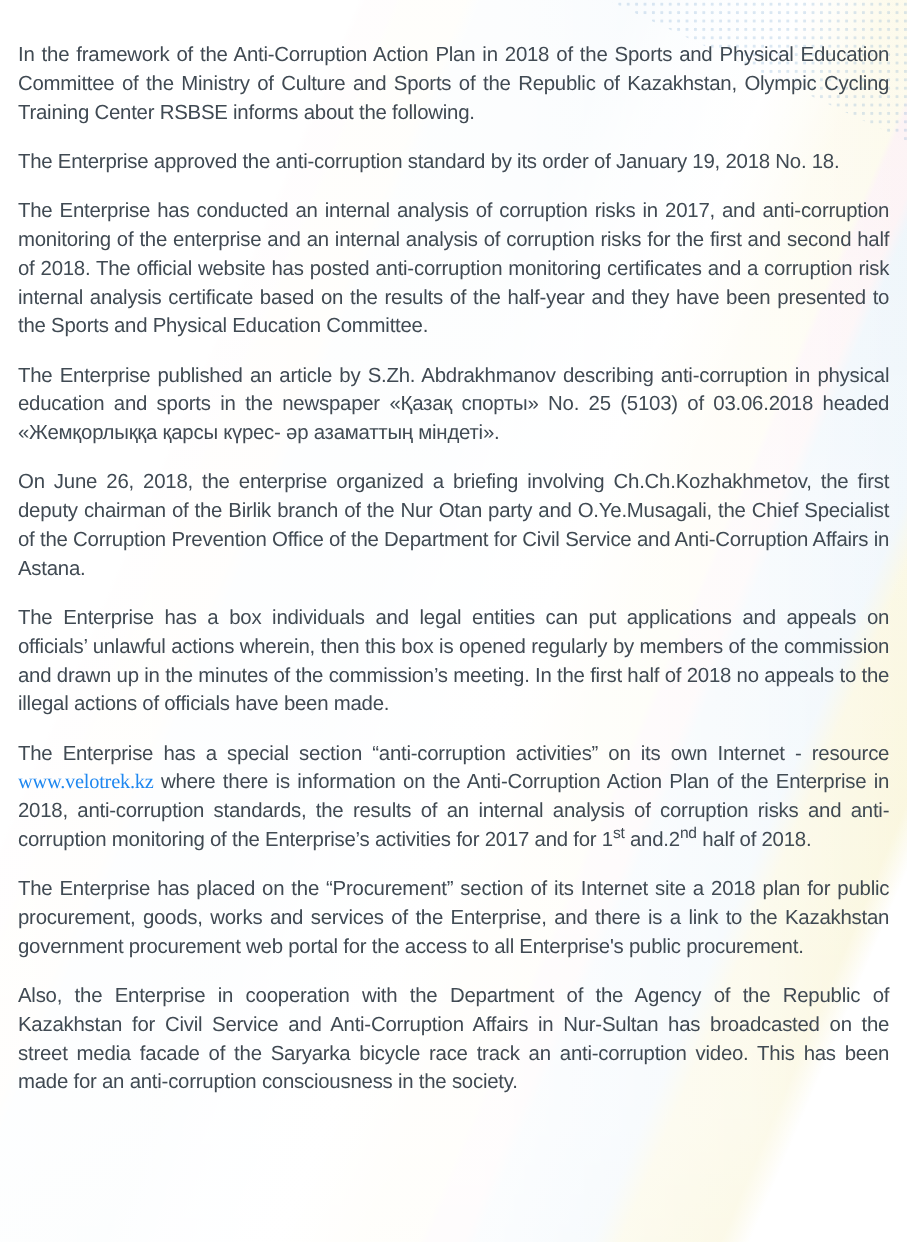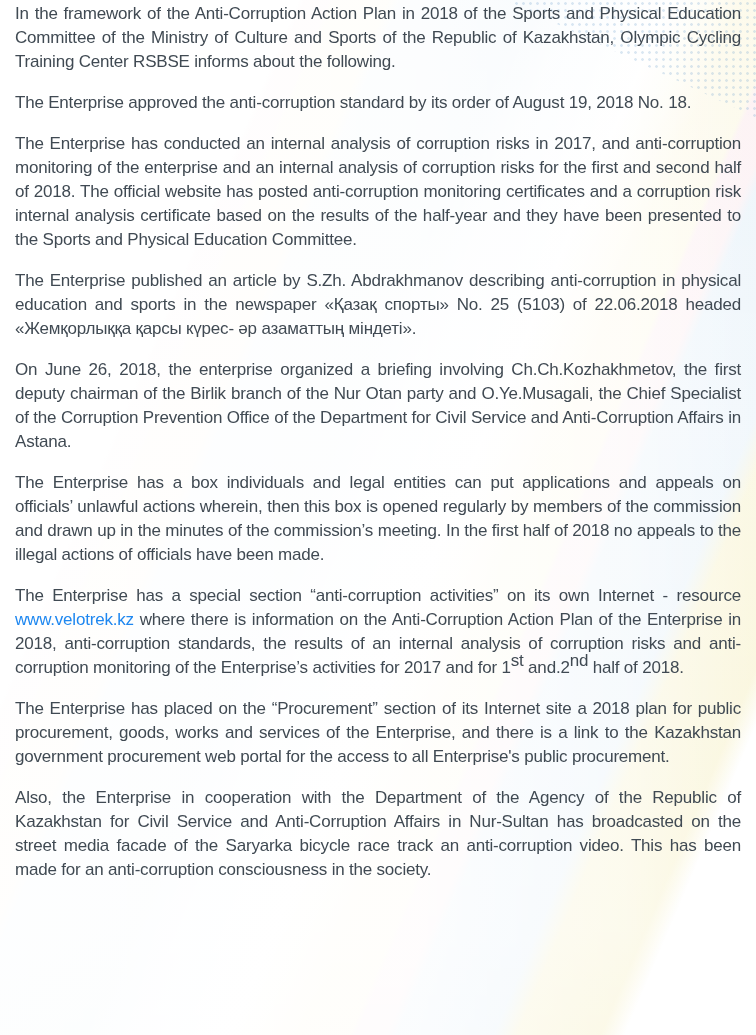--- a/index.html
+++ b/index.html
@@ -69,44 +69,46 @@
 
   
   .doc {
     position: relative;
     z-index: 3;
     padding: 2px 15px 16px 15px;
     color: #404a53;
     font-size: 17px;
     line-height: 24px;
     letter-spacing: -0.2px;
+    margin-top: 32px;
   }
   .doc p {
     margin: 0 0 17px 0;
     text-align: justify;
   }
   .doc a {
     color: #1e87f0;
     text-decoration: none;
+    font-family: Liberation Serif, serif;
   }
   .doc sup {
-    font-size: 17px;
+    font-size: 13px;
     line-height: 0;
   }
 </style>
 </head>
 <body>
 
 <div class="bg-stripes"></div>
 <div class="bg-wash"></div>
 <div class="bg-dots"></div>
 
 <main class="doc">
   <p>In the framework of the Anti-Corruption Action Plan in 2018 of the Sports and Physical Education Committee of the Ministry of Culture and Sports of the Republic of Kazakhstan, Olympic Cycling Training Center RSBSE informs about the following.</p>
-  <p>The Enterprise approved the anti-corruption standard by its order of August 19, 2018 No. 18.</p>
+  <p>The Enterprise approved the anti-corruption standard by its order of January 19, 2018 No. 18.</p>
   <p>The Enterprise has conducted an internal analysis of corruption risks in 2017, and anti-corruption monitoring of the enterprise and an internal analysis of corruption risks for the first and second half of 2018. The official website has posted anti-corruption monitoring certificates and a corruption risk internal analysis certificate based on the results of the half-year and they have been presented to the Sports and Physical Education Committee.</p>
-  <p>The Enterprise published an article by S.Zh. Abdrakhmanov describing anti-corruption in physical education and sports in the newspaper «Қазақ спорты» No. 25 (5103) of 22.06.2018 headed «Жемқорлыққа қарсы күрес- әр азаматтың міндеті».</p>
+  <p>The Enterprise published an article by S.Zh. Abdrakhmanov describing anti-corruption in physical education and sports in the newspaper «Қазақ спорты» No. 25 (5103) of 03.06.2018 headed «Жемқорлыққа қарсы күрес- әр азаматтың міндеті».</p>
   <p>On June 26, 2018, the enterprise organized a briefing involving Ch.Ch.Kozhakhmetov, the first deputy chairman of the Birlik branch of the Nur Otan party and O.Ye.Musagali, the Chief Specialist of the Corruption Prevention Office of the Department for Civil Service and Anti-Corruption Affairs in Astana.</p>
   <p>The Enterprise has a box individuals and legal entities can put applications and appeals on officials’ unlawful actions wherein, then this box is opened regularly by members of the commission and drawn up in the minutes of the commission’s meeting. In the first half of 2018 no appeals to the illegal actions of officials have been made.</p>
   <p><span>The Enterprise has a special section “anti-corruption activities” on its own Internet - resource </span><a href="#" title="www.velotrek.kz">www.velotrek.kz</a><span> where there is information on the Anti-Corruption Action Plan of the Enterprise in 2018, anti-corruption standards, the results of an internal analysis of corruption risks and anti-corruption monitoring of the Enterprise’s activities for 2017 and for 1</span><sup>st</sup><span> and.2</span><sup>nd</sup><span> half of 2018.</span></p>
   <p>The Enterprise has placed on the “Procurement” section of its Internet site a 2018 plan for public procurement, goods, works and services of the Enterprise, and there is a link to the Kazakhstan government procurement web portal for the access to all Enterprise's public procurement.</p>
   <p>Also, the Enterprise in cooperation with the Department of the Agency of the Republic of Kazakhstan for Civil Service and Anti-Corruption Affairs in Nur-Sultan has broadcasted on the street media facade of the Saryarka bicycle race track an anti-corruption video. This has been made for an anti-corruption consciousness in the society.</p>
 </main>
 
 </body></html>

